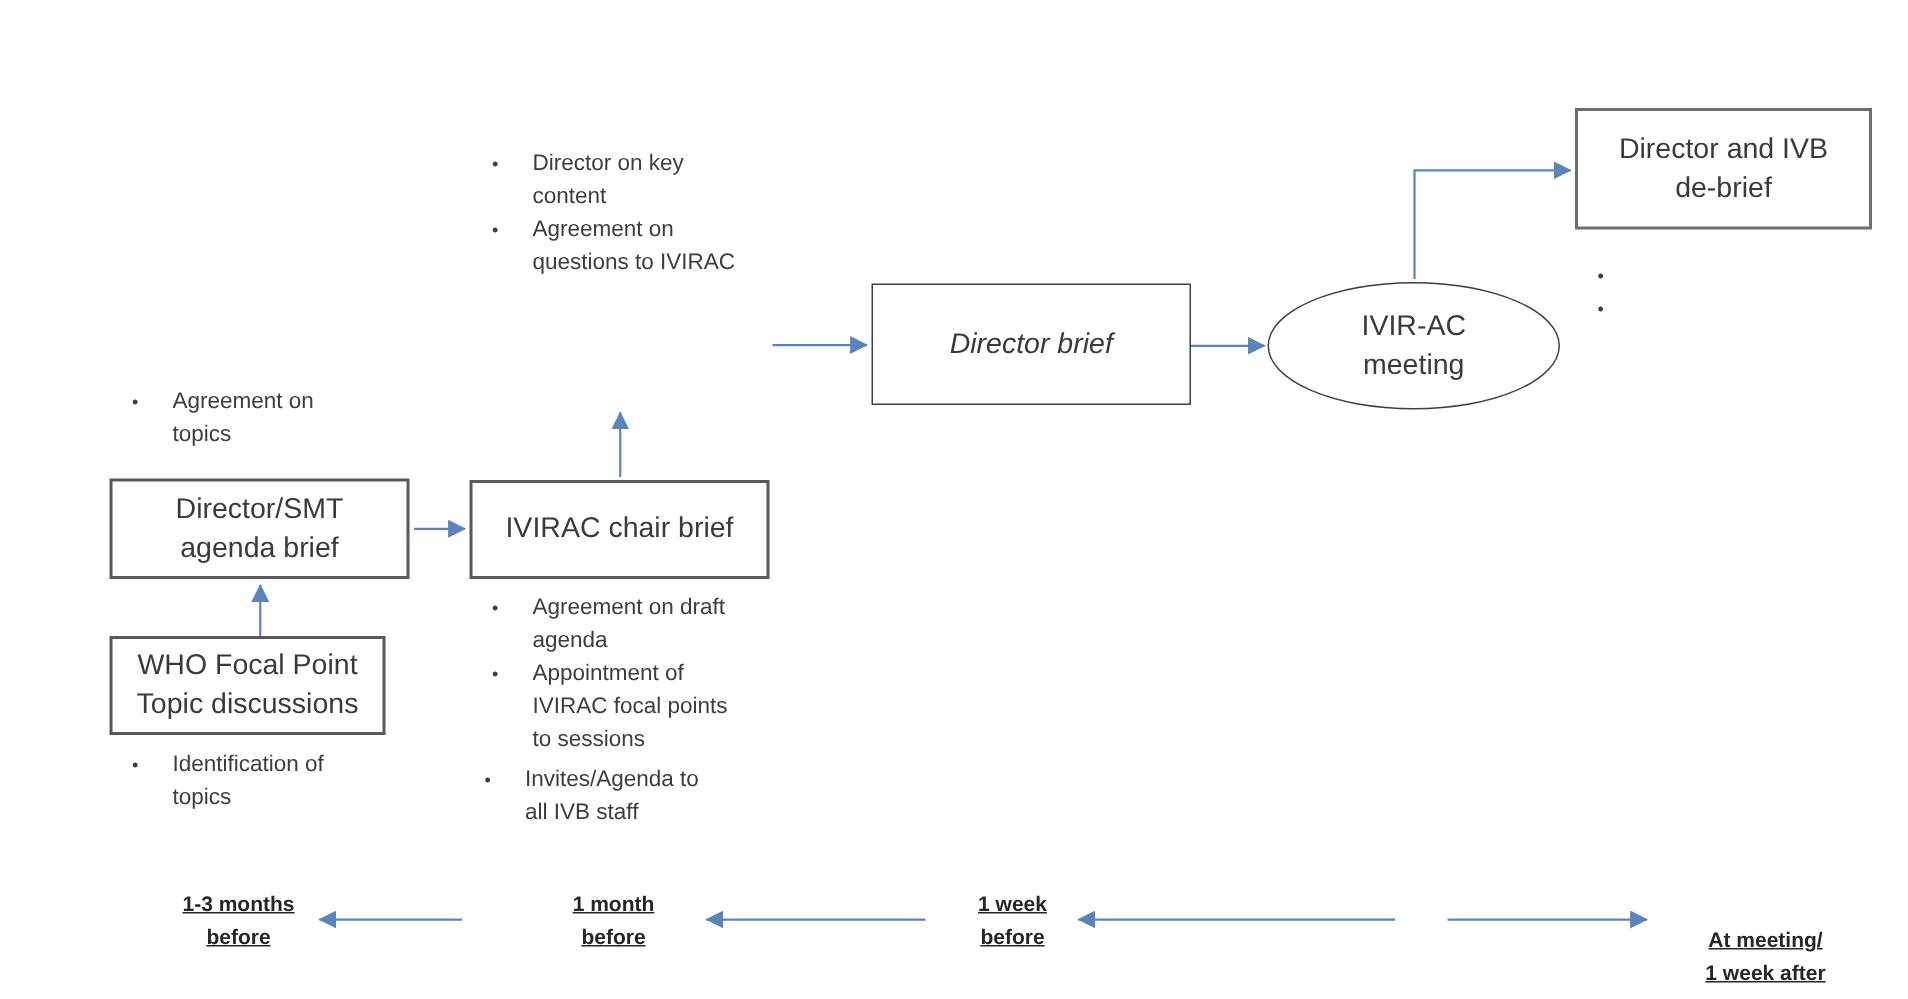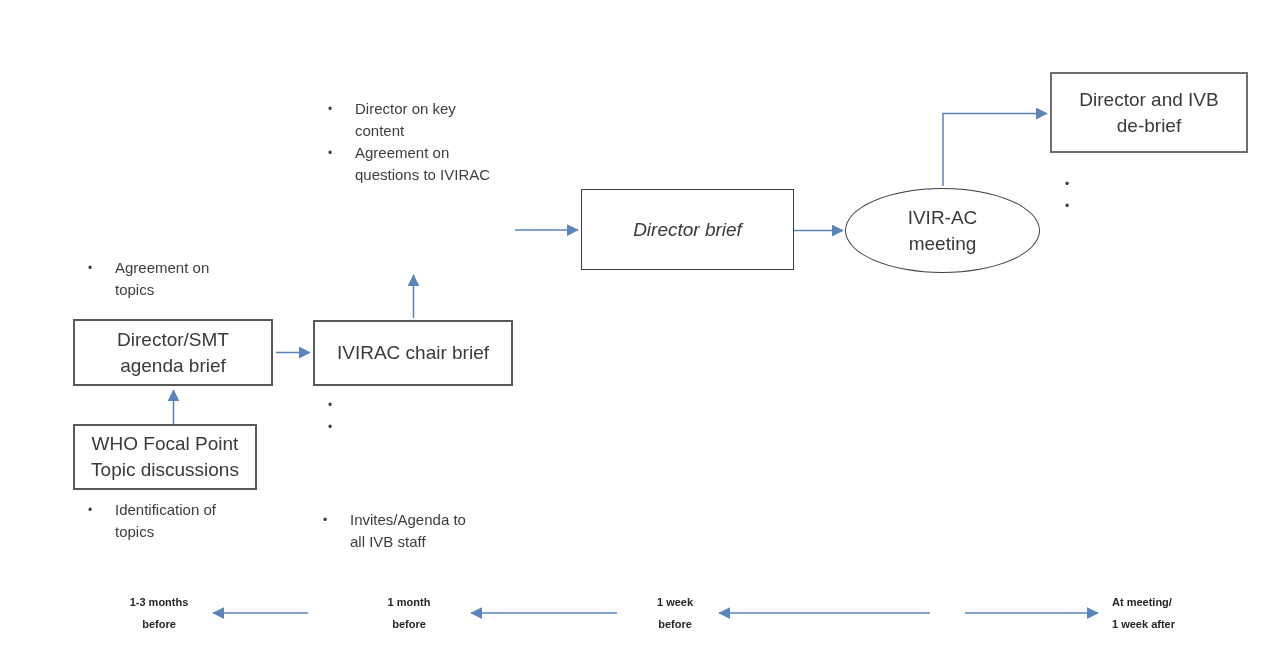--- a/index.html
+++ b/index.html
@@ -25,24 +25,24 @@
     border:2px solid var(--border-gray);
   }
   .node.thin{border:1.5px solid var(--border-dark);}
   .node.ellipse{border:1.5px solid var(--border-dark);border-radius:50%;}
   .node.debrief{border-color:#6e6e6e;}
   .note{position:absolute;color:var(--note-text);font-size:15px;line-height:22px;}
   .item{display:flex;align-items:flex-start;}
   .dot{width:27px;flex:0 0 27px;font-size:12px;line-height:22px;color:var(--note-text);}
   .txt{white-space:pre-line;}
   .tl-label{
-    position:absolute;font-size:11px;line-height:22px;font-weight:bold;
-    color:var(--timeline-text);text-align:center;white-space:pre-line;
+    position:absolute;font-size:14px;line-height:22px;font-weight:bold;
+    color:var(--timeline-text);text-align:center;white-space:pre-line;text-decoration:underline;
   }
-  .tl-label.left-align{text-align:left;}
+  .tl-label.left-align{text-align:center;margin-top:24px;}
 </style>
 </head>
 <body>
 
 <div class="canvas">
 
   <svg class="arrows" viewBox="0 0 1272 666" xmlns="http://www.w3.org/2000/svg">
     <defs>
       <marker id="ah" markerWidth="8" markerHeight="8" refX="7.5" refY="4" orient="auto">
         <path class="arrowhead" d="M0,0 L8,4 L0,8 Z"></path>
@@ -104,23 +104,28 @@
     <div class="item">
       <span class="dot">•</span>
       <span class="txt">Agreement on
 questions to IVIRAC</span>
     </div>
   </div>
 
   <div class="note" style="left:328px;top:394px;width:200px;">
     <div class="item">
       <span class="dot">•</span>
+      <span class="txt">Agreement on draft
+agenda</span>
     </div>
     <div class="item">
       <span class="dot">•</span>
+      <span class="txt">Appointment of
+IVIRAC focal points
+to sessions</span>
     </div>
   </div>
 
   <div class="note" style="left:323px;top:509px;width:200px;">
     <div class="item">
       <span class="dot">•</span>
       <span class="txt">Invites/Agenda to
 all IVB staff</span>
     </div>
   </div>

